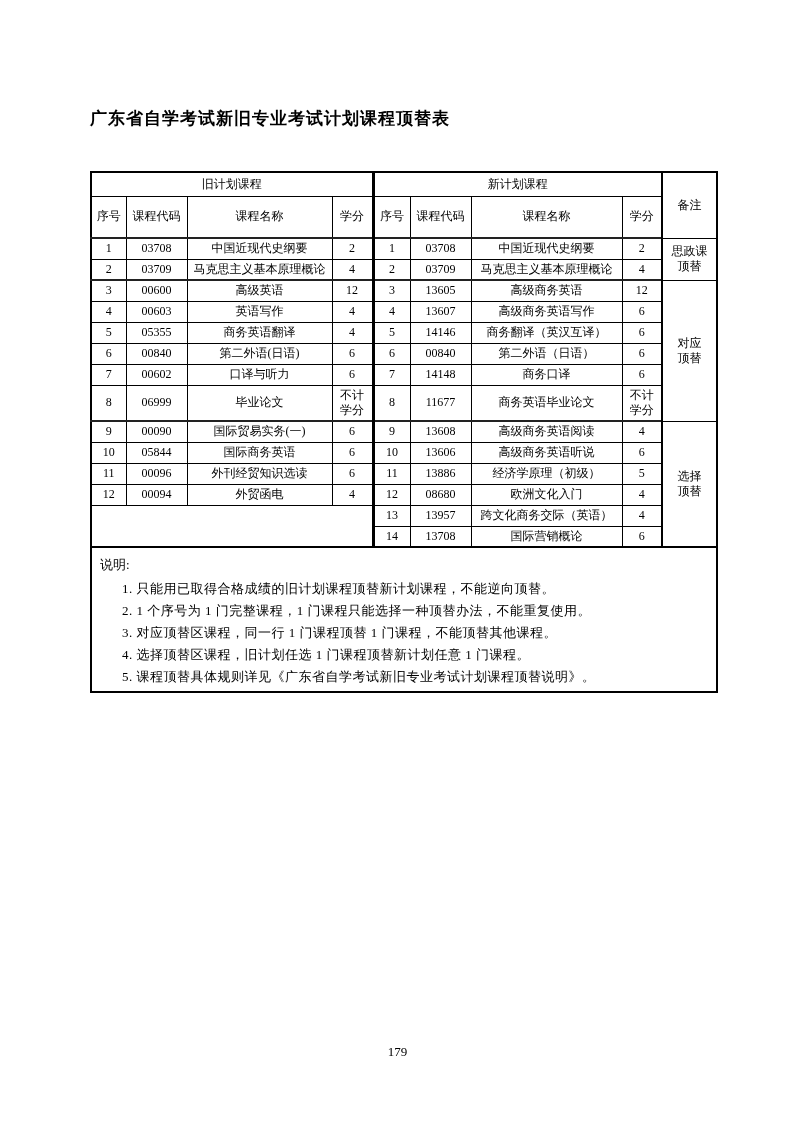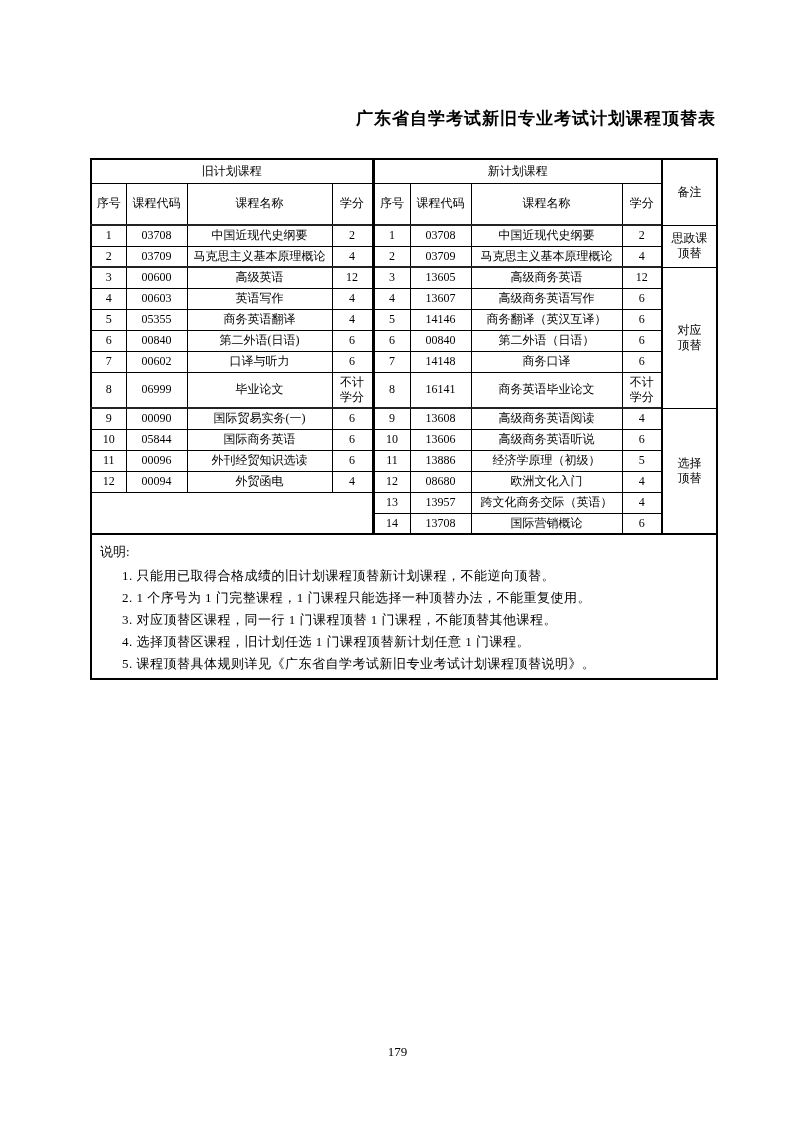--- a/index.html
+++ b/index.html
@@ -12,38 +12,38 @@
     font-family: "Liberation Serif", "DejaVu Serif", serif;
     color: #000;
     margin: 0 auto;
     overflow: hidden;
   }
   .doc-title {
     position: absolute;
     left: 90px;
     width: 626px;
     top: 107px;
-    text-align: right;
+    text-align: left;
     font-size: 17px;
     font-weight: bold;
     letter-spacing: 1px;
   }
   .doc-subtitle {
     position: absolute;
     left: 90px;
     width: 626px;
     top: 131px;
     text-align: center;
     font-size: 16px;
     font-weight: bold;
   }
   table.replace-table {
     position: absolute;
     left: 90px;
-    top: 158px;
+    top: 171px;
     width: 626px;
     border-collapse: collapse;
     table-layout: fixed;
     border: 2px solid #000;
   }
   .replace-table th, .replace-table td {
     border: 1px solid #000;
     font-size: 12px;
     font-weight: normal;
     text-align: center;
@@ -190,21 +190,21 @@
         <td>商务口译</td>
         <td>6</td>
       </tr>
       <tr class="data-row tall group-end">
         <td>8</td>
         <td>06999</td>
         <td>毕业论文</td>
         <td class="pre-wrap">不计
 学分</td>
         <td class="new-start">8</td>
-        <td>16141</td>
+        <td>11677</td>
         <td>商务英语毕业论文</td>
         <td class="pre-wrap">不计
 学分</td>
       </tr>
       <tr class="data-row">
         <td>9</td>
         <td>00090</td>
         <td>国际贸易实务(一)</td>
         <td>6</td>
         <td class="new-start">9</td>

